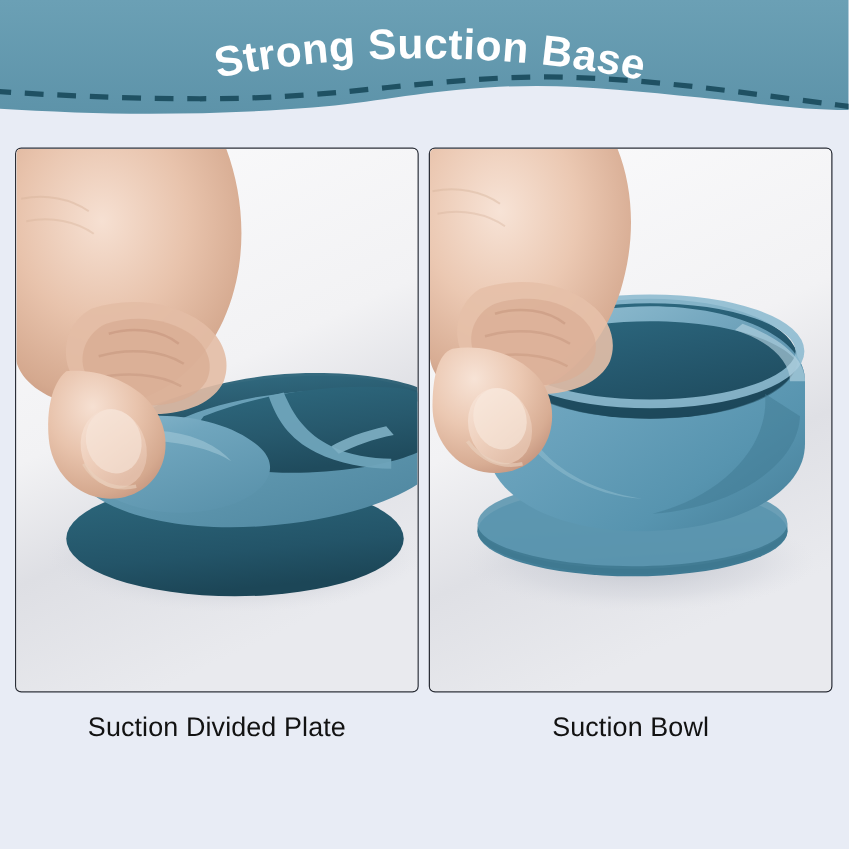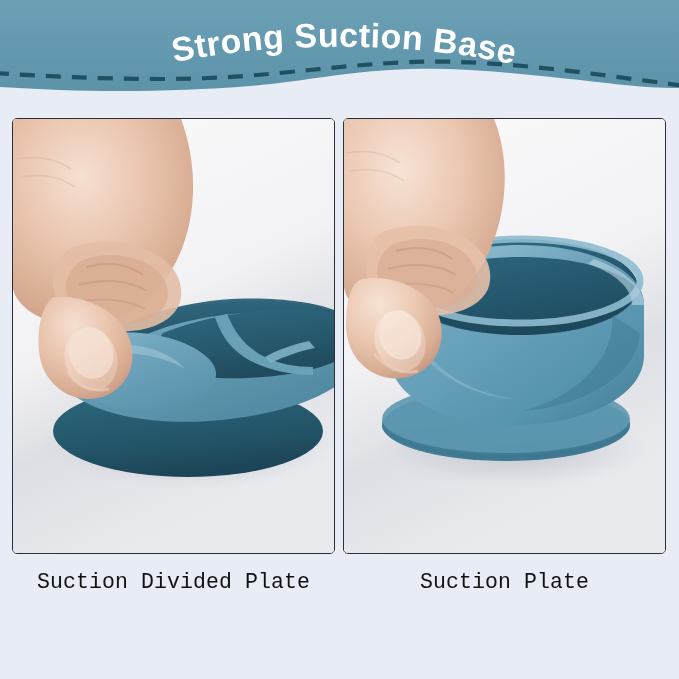--- a/index.html
+++ b/index.html
@@ -84,21 +84,21 @@
     display: flex;
     gap: 8px;
   }
   .caption {
     width: 323px;
     text-align: center;
     font-size: 21.5px;
     color: #121212;
     line-height: 40px;
     letter-spacing: 0.1px;
-    font-family: Liberation Mono, monospace;
+    font-family: Liberation Sans, sans-serif;
     white-space: nowrap;
   }
 </style>
 </head>
 <body>
 
 <div id="infographic">
 
   <div class="header-banner">
     <svg class="header-svg" width="679" height="120" viewBox="0 0 679 120">
@@ -375,16 +375,16 @@
         <path d="M30,234 C40,248 56,256 74,252" fill="none" stroke="#ead2bf" stroke-width="3" opacity="0.6"></path>
 
         <path d="M2,34 C22,30 42,34 56,44" fill="none" stroke="#d8b59d" stroke-width="1.6" opacity="0.45"></path>
         <path d="M6,52 C26,48 46,52 60,62" fill="none" stroke="#d8b59d" stroke-width="1.6" opacity="0.4"></path>
       </svg>
     </div>
   </div>
 
   <div class="captions">
     <div class="caption">Suction Divided Plate</div>
-    <div class="caption">Suction Plate</div>
+    <div class="caption">Suction Bowl</div>
   </div>
 
 </div>
 
 </body></html>

